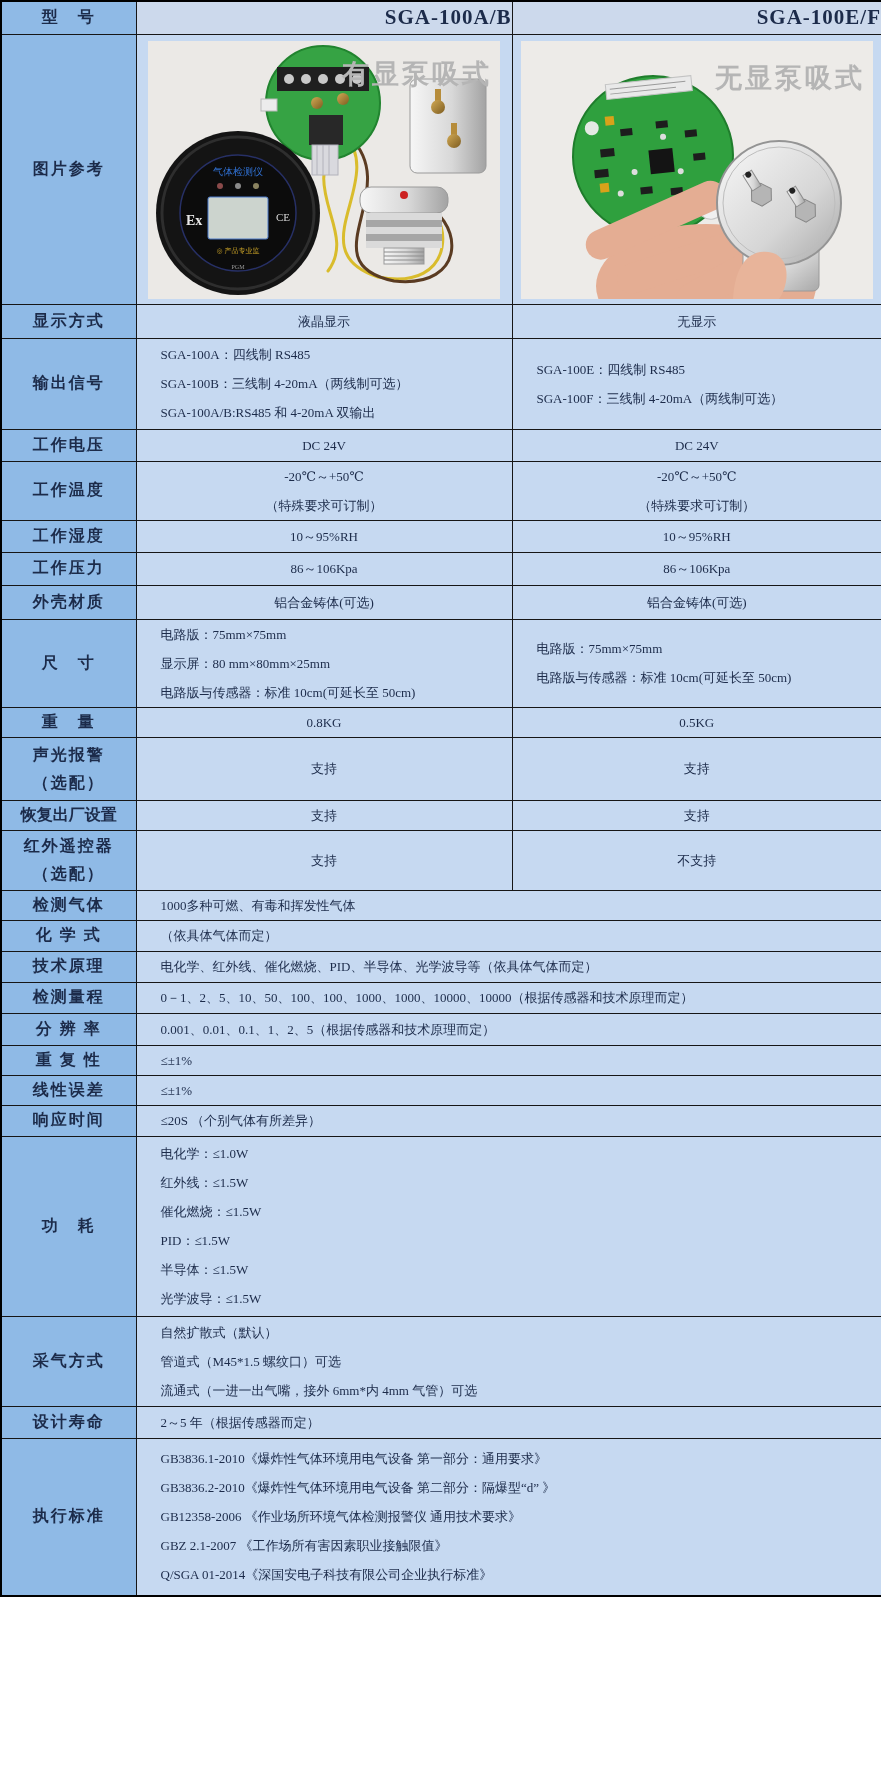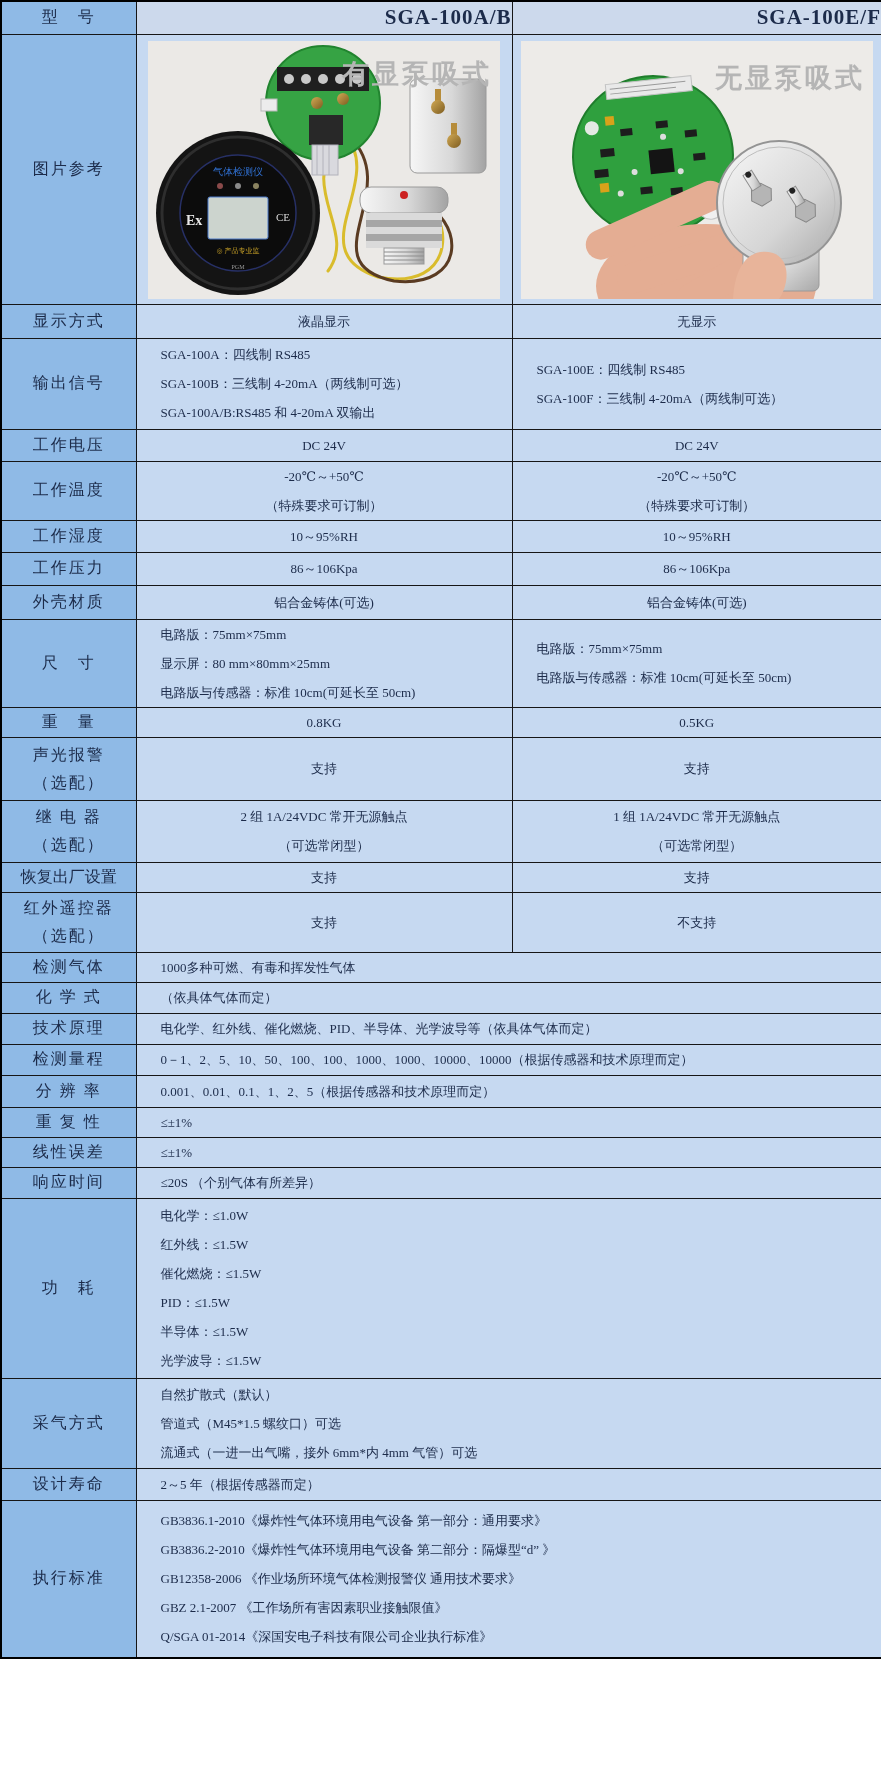--- a/index.html
+++ b/index.html
@@ -3,21 +3,21 @@
 <meta charset="utf-8">
 <style>
   :root{
     --label_bg:#8FBAE6; --header_bg:#CCD9EC; --cell_bg:#C6D9F1;
     --border:#161616; --text:#1C2B4A; --watermark:#B5B5B5;
   }
   html,body{margin:0;padding:0;background:#fff;}
   body{width:881px;font-family:"Liberation Serif","DejaVu Serif",serif;color:var(--text);}
   table{border-collapse:collapse;table-layout:fixed;width:881px;border:2px solid #000;}
   td{border:1px solid var(--border);box-sizing:border-box;overflow:hidden;vertical-align:middle;padding:0;}
-  .lbl{background:var(--label_bg);font-weight:normal;text-align:center;font-size:16px;letter-spacing:2px;}
+  .lbl{background:var(--label_bg);font-weight:bold;text-align:center;font-size:16px;letter-spacing:2px;}
   .hdrcell{background:var(--header_bg);font-weight:bold;text-align:right;font-size:21px;letter-spacing:1px;}
   .val{background:var(--cell_bg);font-size:13px;}
   .val.center{text-align:center;}
   .val.left{padding-left:24px;text-align:left;}
   .line{line-height:29px;white-space:nowrap;}
   .lbl .line{line-height:28px;letter-spacing:2px;}
   .photocell{background:var(--cell_bg);text-align:center;}
   .photocell svg{display:block;margin:6px auto 4px auto;}
   .wm{fill:var(--watermark);font-weight:bold;font-size:27px;letter-spacing:3px;
       font-family:"Liberation Serif","DejaVu Serif",serif;}
@@ -280,34 +280,20 @@
     <div class="line">（选配）</div>
   </td>
   <td class="val center">
           <div class="line">支持</div>
         </td>
   <td class="val center">
           <div class="line">支持</div>
         </td>
 </tr>
 
-<tr style="height:62px">
-  <td class="lbl">
-    <div class="line">继 电 器</div>
-    <div class="line">（选配）</div>
-  </td>
-  <td class="val center">
-    <div class="line">2 组 1A/24VDC 常开无源触点</div>
-    <div class="line">（可选常闭型）</div>
-  </td>
-  <td class="val center">
-    <div class="line">1 组 1A/24VDC 常开无源触点</div>
-    <div class="line">（可选常闭型）</div>
-  </td>
-</tr>
 
 <tr style="height:28px">
   <td class="lbl" style="letter-spacing:0">恢复出厂设置</td>
   <td class="val center">
           <div class="line">支持</div>
         </td>
   <td class="val center">
           <div class="line">支持</div>
         </td>
 </tr>

